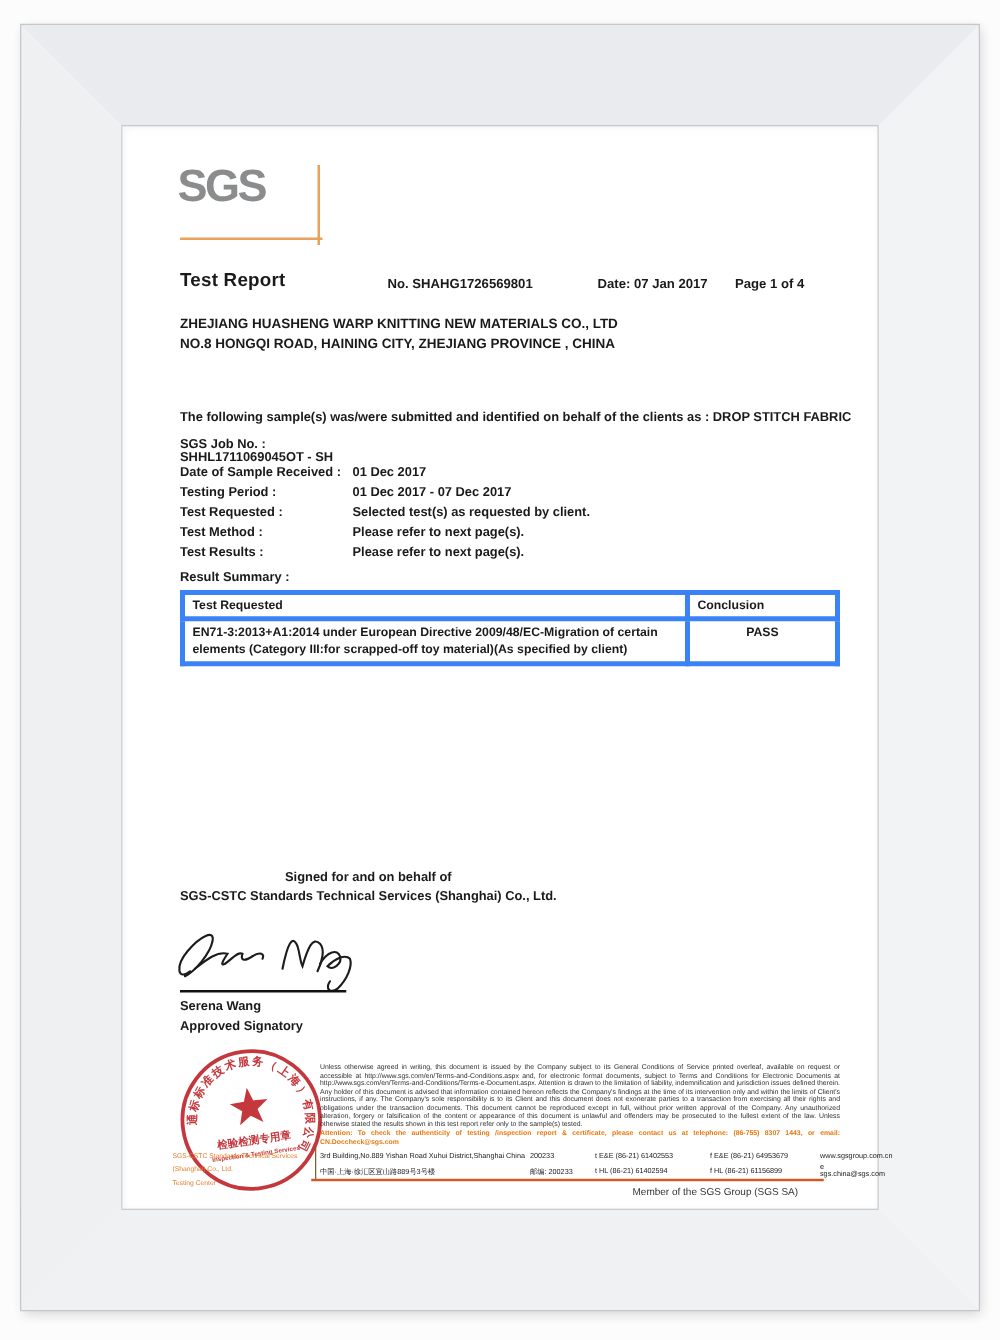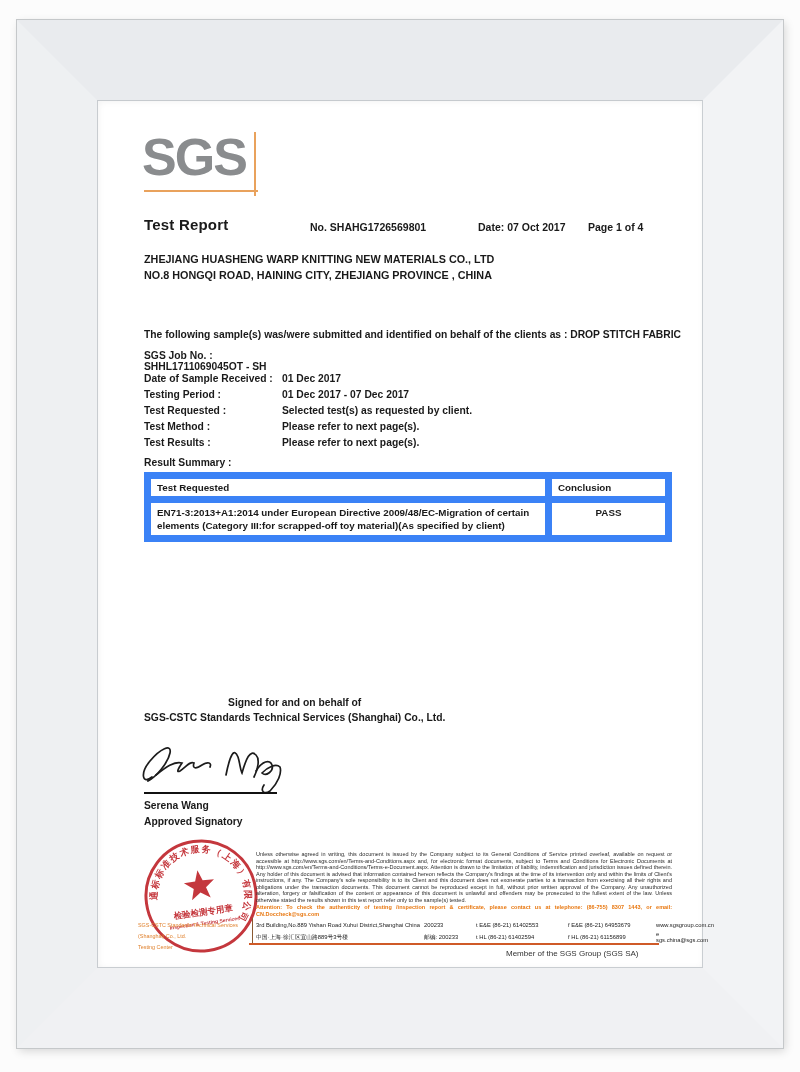--- a/index.html
+++ b/index.html
@@ -19,41 +19,41 @@
 
   .doc{
     position:absolute;left:98px;top:101px;width:604px;height:866px;
     background:#fff;
     box-shadow:0 0 0 1px rgba(170,175,180,.55), inset 1px 1px 6px rgba(0,0,0,.05);
     font-weight:600;
   }
   .abs{position:absolute;}
 
   
-  .logo{left:44px;top:30px;font-size:52px;font-weight:700;color:#8a8c8e;letter-spacing:-2px;line-height:1;}
+  .logo{left:44px;top:30px;font-size:36px;font-weight:700;color:#8a8c8e;letter-spacing:-2px;line-height:1;}
   .logo-hline{left:46px;top:89px;width:114px;height:2px;background:#e9a25c;}
   .logo-vline{left:156px;top:31px;width:2px;height:64px;background:#e9a25c;}
   .title{left:46px;top:115px;font-size:15px;font-weight:700;letter-spacing:.2px;}
   .h-no{left:212px;top:120px;font-size:10.5px;}
   .h-date{left:380px;top:120px;font-size:10.5px;}
   .h-page{left:490px;top:120px;font-size:10.5px;}
 
   .client{left:46px;top:150px;font-size:10.8px;line-height:16px;}
   .sample{left:46px;top:228px;font-size:10.3px;width:540px;}
 
   .info{left:46px;top:249px;width:528px;font-size:10.3px;}
   .info-row{display:flex;height:16px;}
   .info-row:first-child{margin-bottom:7px;flex-direction:column;}
   .info-label{width:138px;flex:none;}
   .info-value{flex:1;}
 
   .rsum{left:46px;top:356px;font-size:10.3px;}
 
   table.result{position:absolute;left:46px;top:371px;width:528px;border-collapse:collapse;font-size:9.8px;}
-  table.result th, table.result td{border:7px solid #3b82f6;padding:3px 6px;vertical-align:top;text-align:left;}
+  table.result th, table.result td{border:4px solid #3b82f6;padding:3px 6px;vertical-align:top;text-align:left;}
   table.result th{font-weight:700;height:20px;}
   table.result td.pass{text-align:center;width:120px;font-weight:700;}
   table.result td{line-height:13px;}
 
   .signed{left:46px;top:594px;font-size:10.3px;line-height:15px;text-align:center;}
   .sig-svg{left:40px;top:628px;}
   .sig-line{left:46px;top:691px;width:133px;height:2px;background:#111;}
   .signer{left:46px;top:697px;font-size:10.3px;line-height:16px;}
 
   
@@ -80,21 +80,21 @@
   <div class="frame"></div>
 
   <div class="doc">
 
     <div class="abs logo">SGS</div>
     <div class="abs logo-hline"></div>
     <div class="abs logo-vline"></div>
 
     <div class="abs title">Test Report</div>
     <div class="abs h-no">No. SHAHG1726569801</div>
-    <div class="abs h-date">Date: 07 Oct 2017</div>
+    <div class="abs h-date">Date: 07 Jan 2017</div>
     <div class="abs h-page">Page 1 of 4</div>
 
     <div class="abs client">
       <div>ZHEJIANG HUASHENG WARP KNITTING NEW MATERIALS CO., LTD</div>
       <div>NO.8 HONGQI ROAD, HAINING CITY, ZHEJIANG PROVINCE , CHINA</div>
     </div>
 
     <div class="abs sample">The following sample(s) was/were submitted and identified on behalf of the clients as : DROP STITCH FABRIC</div>
 
     <div class="abs info">

